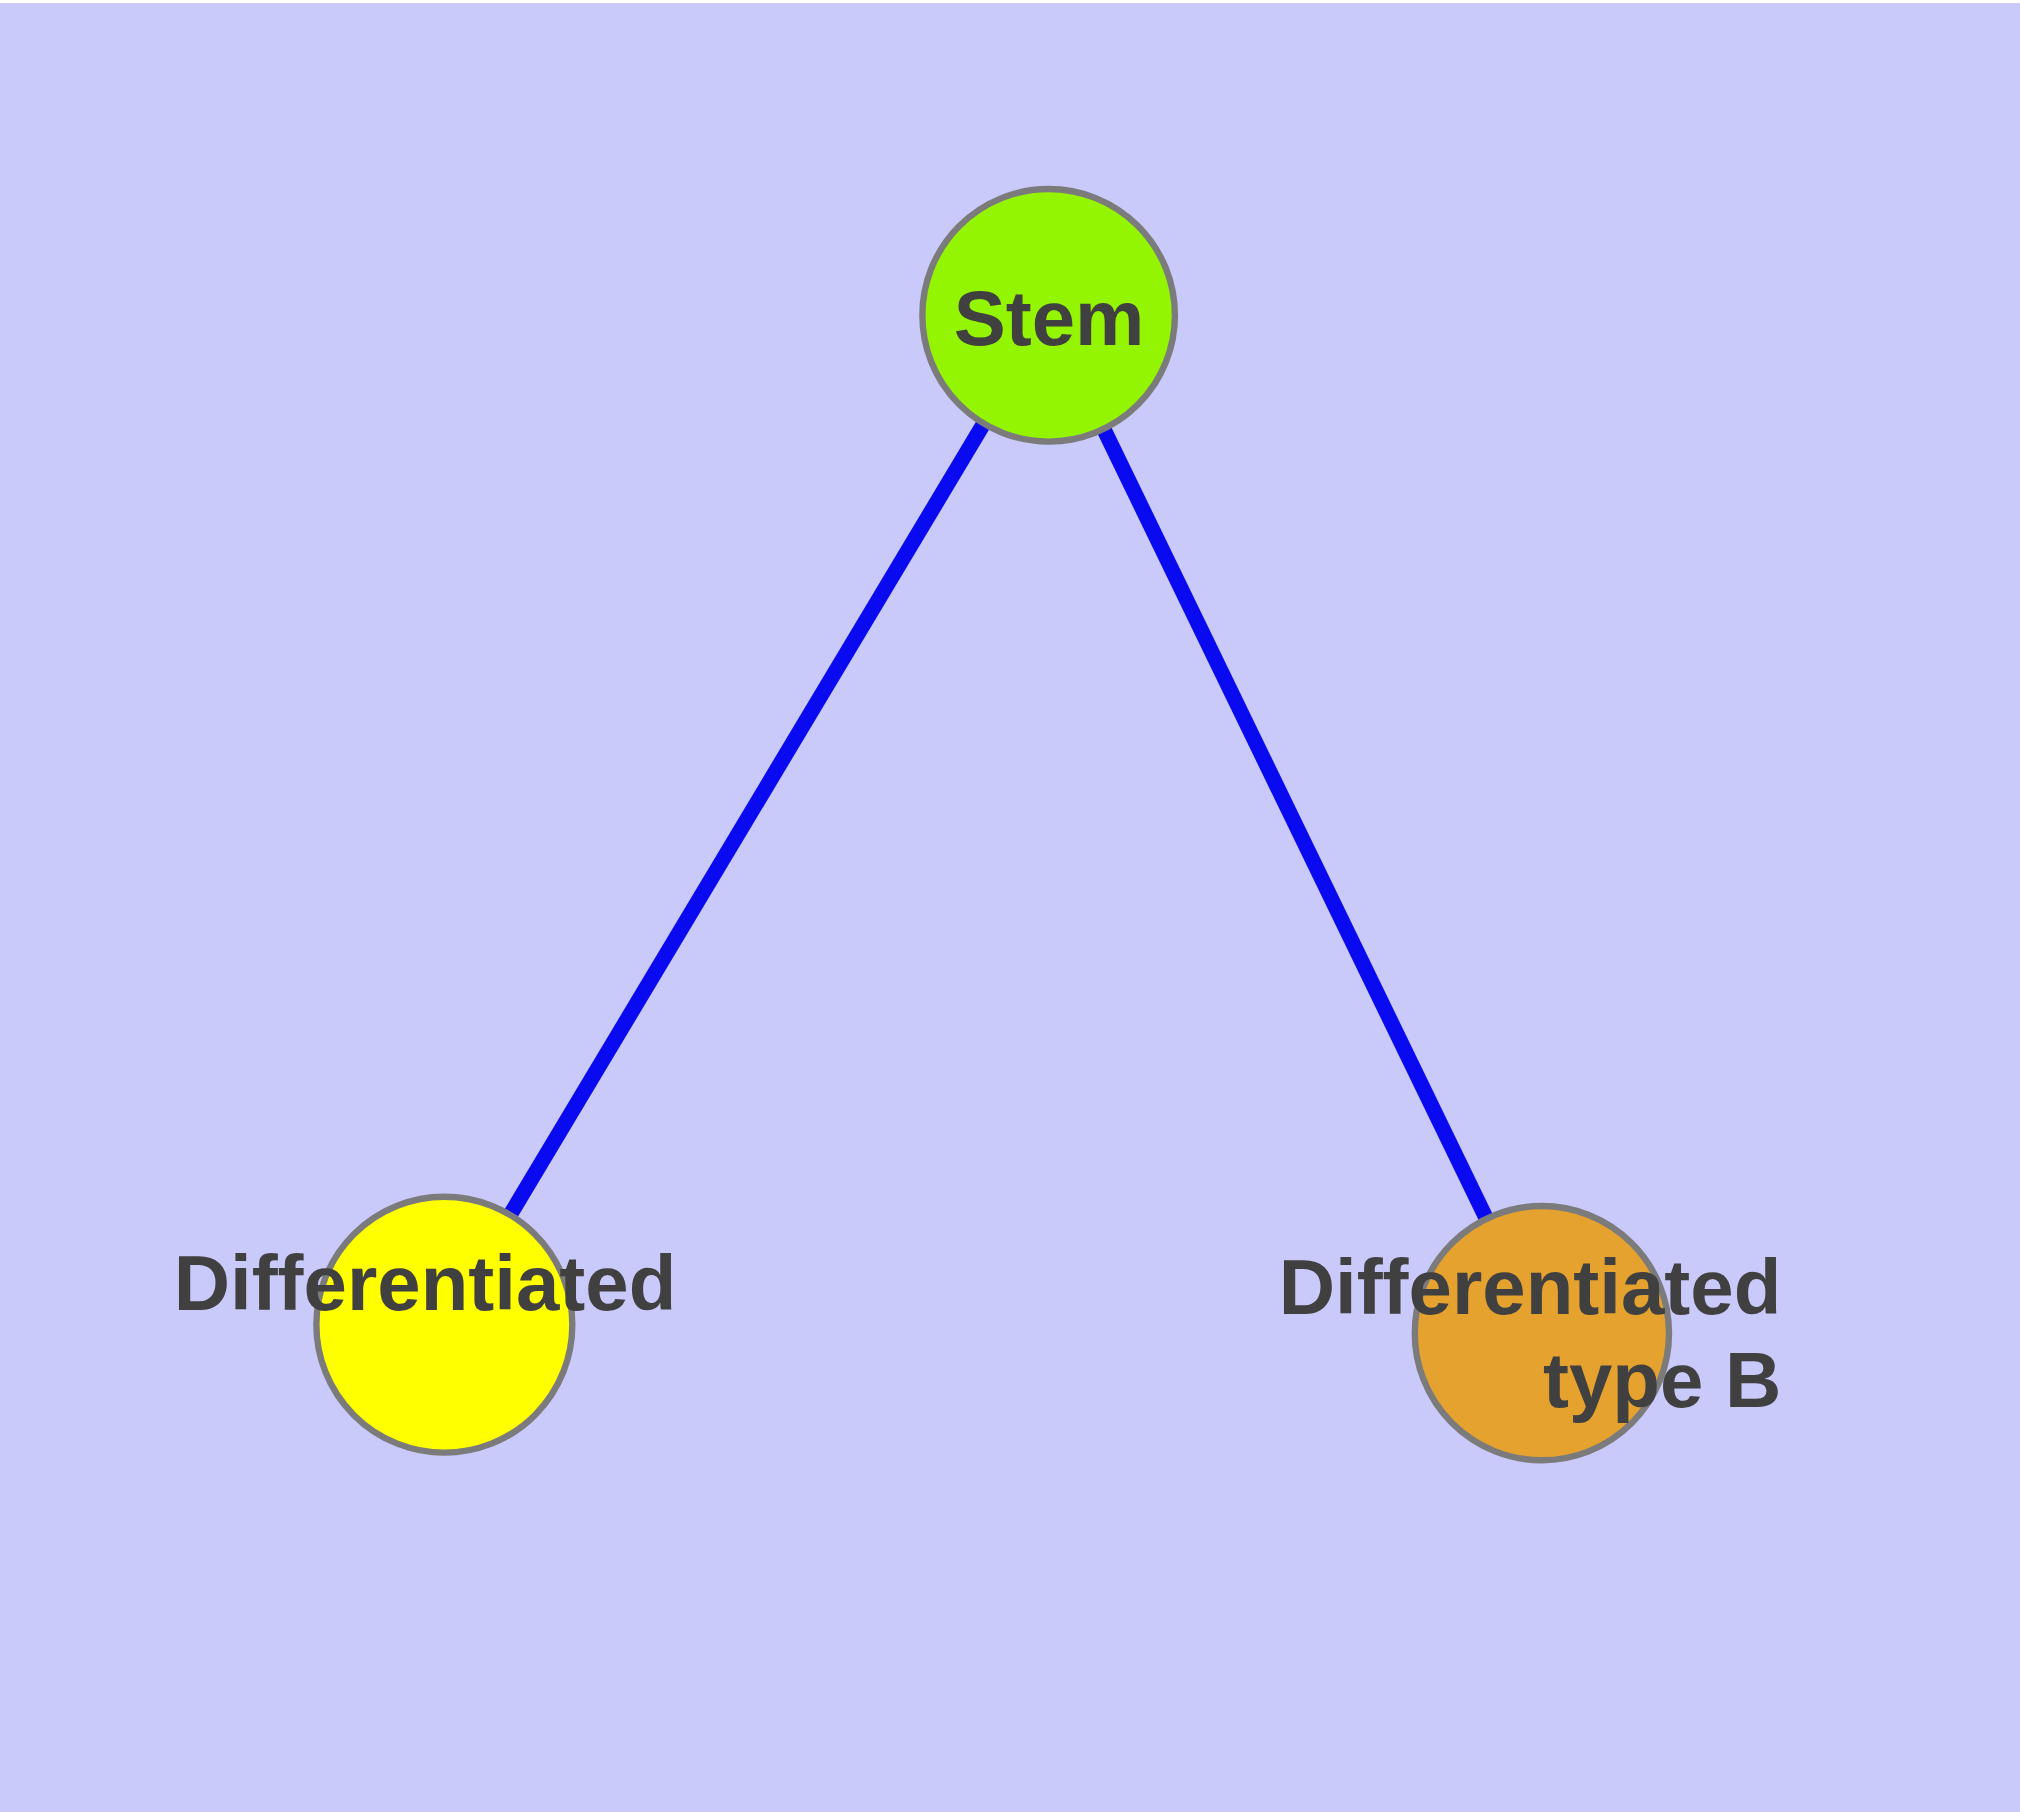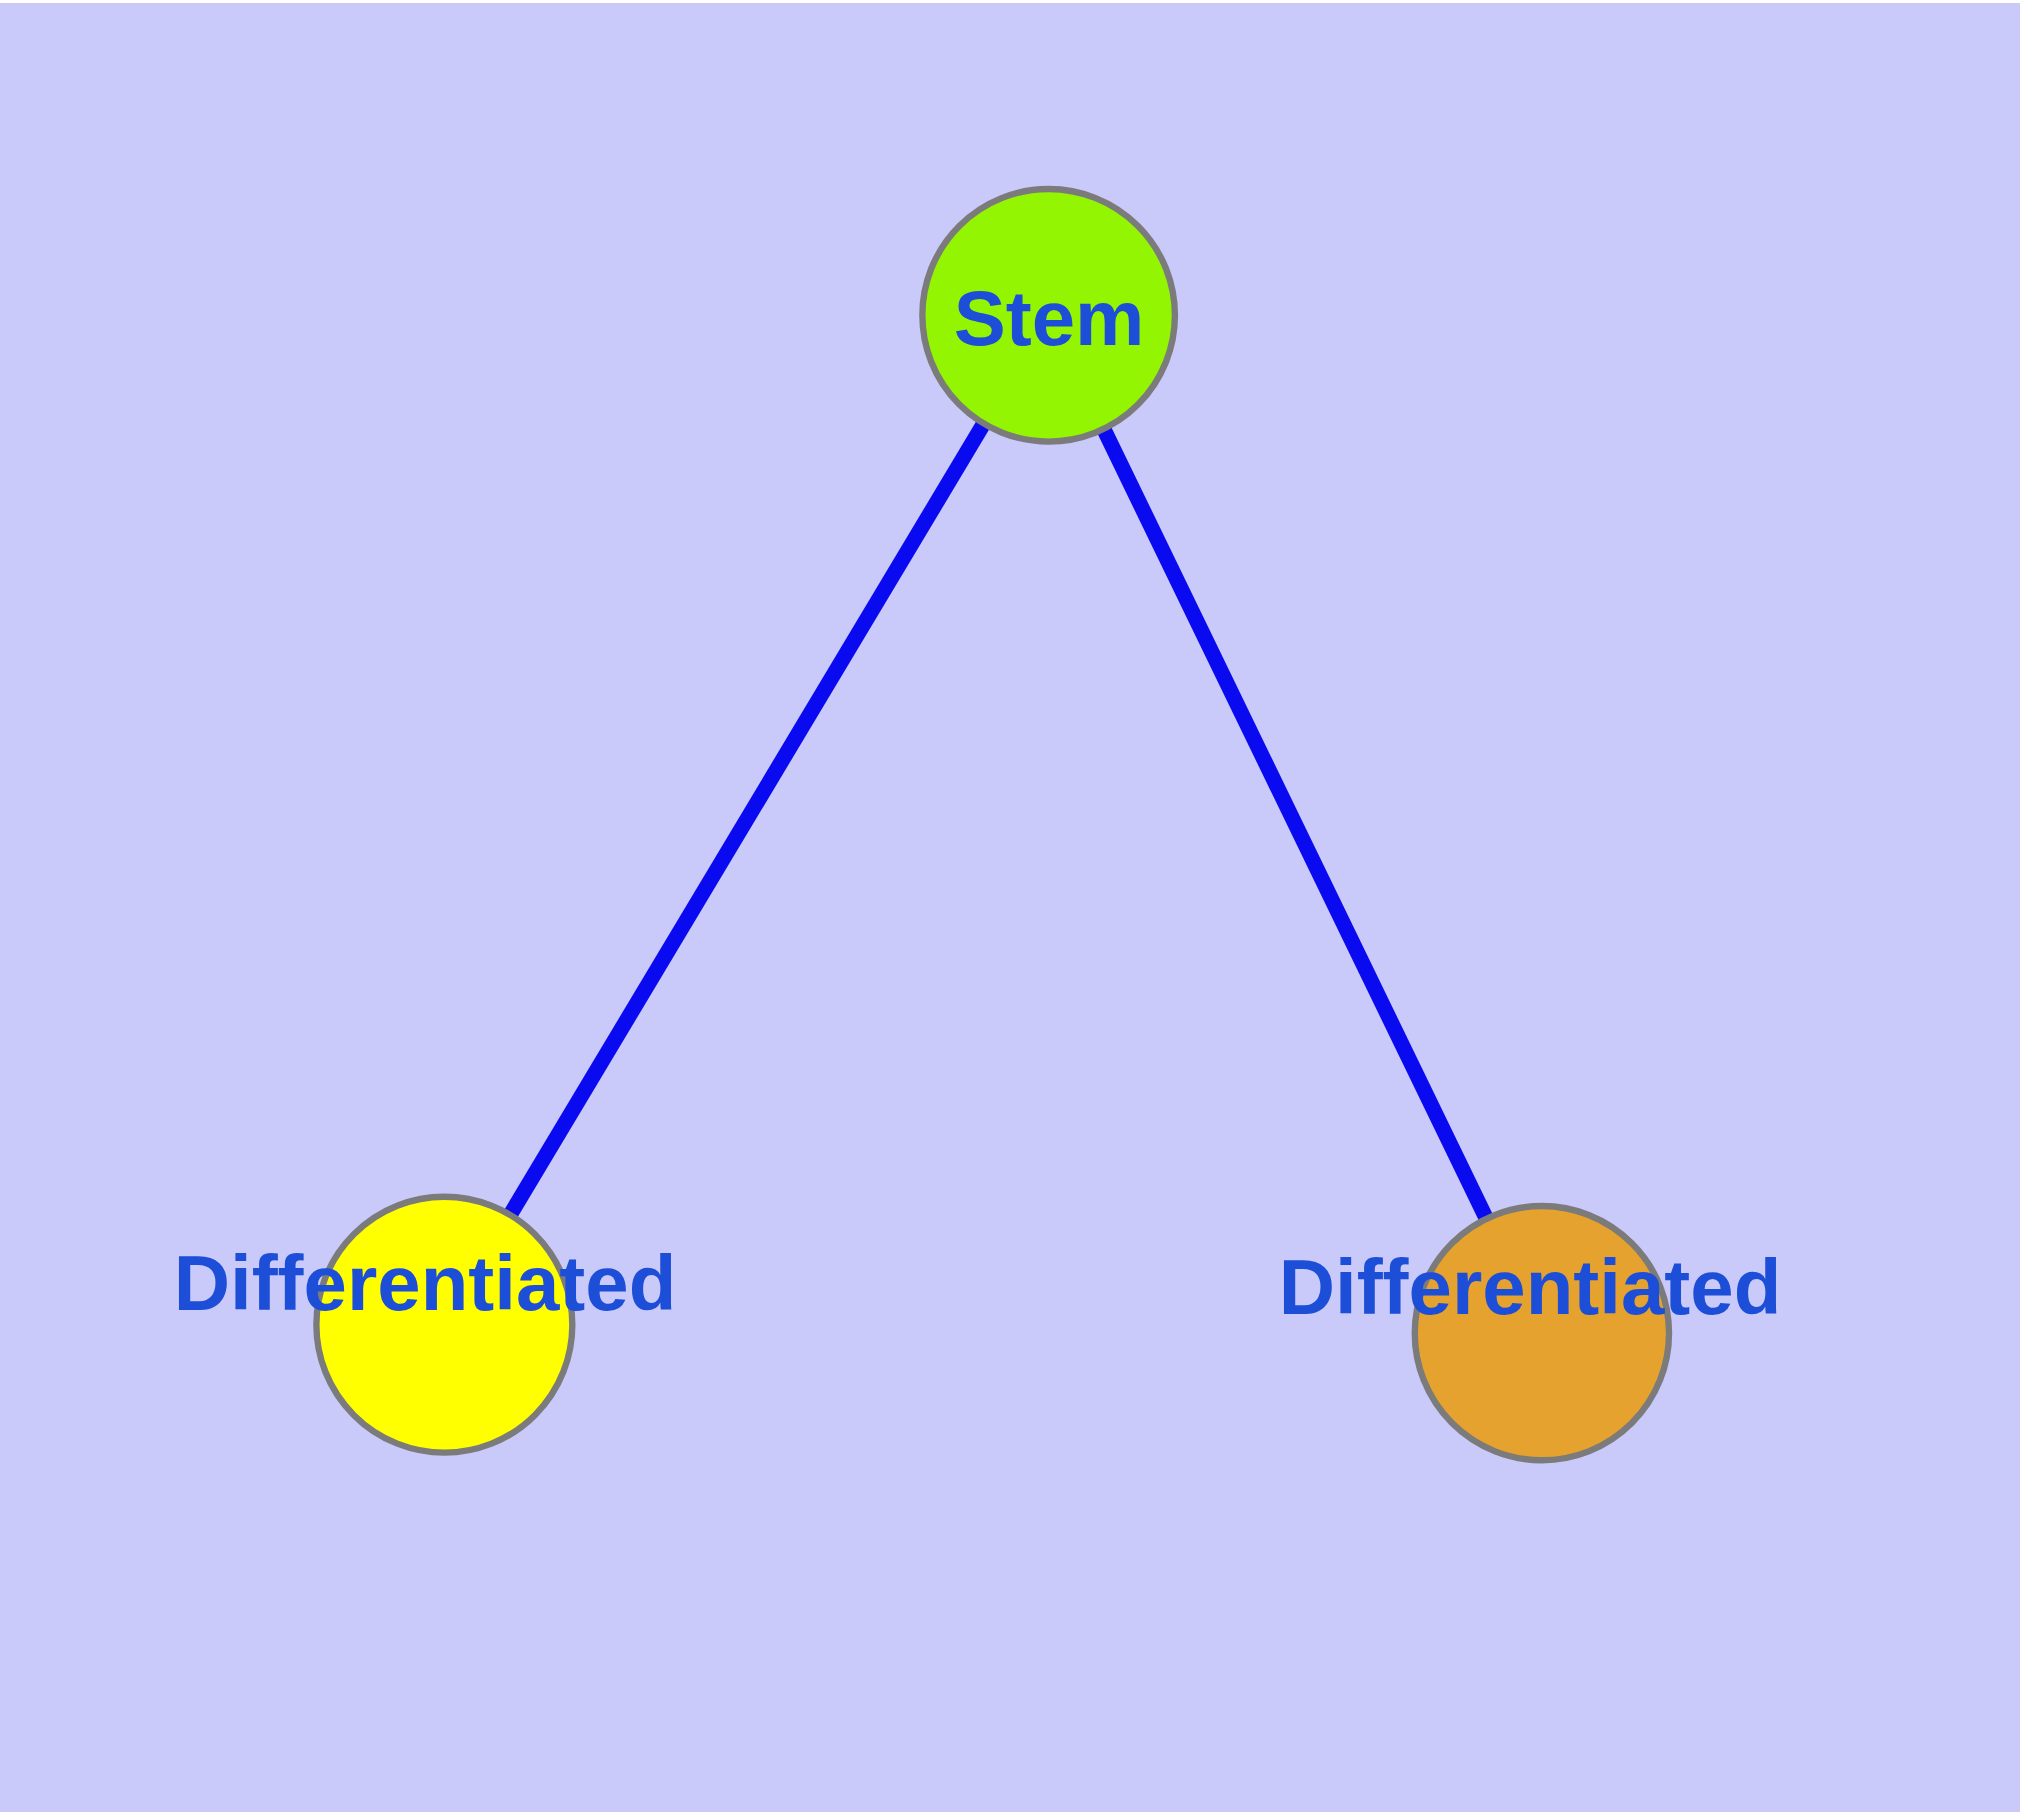--- a/index.html
+++ b/index.html
@@ -32,21 +32,21 @@
     stroke: #7b7b7b;
     stroke-width: 7.5;
   }
   .graph-svg line {
     stroke-width: 18;
     stroke-linecap: butt;
   }
   .node-label {
     position: absolute;
     transform: translateX(-50%);
-    color: #1d4ed8;
+    color: #404040;
     font-size: 78px;
     font-weight: bold;
     line-height: 93px;
     text-align: right;
     white-space: nowrap;
   }
   .node-label span { display: block; }
 </style>
 </head>
 <body>
@@ -69,14 +69,15 @@
 <div class="node-label" style="left:1049px; top:272px;">
   <span>Stem</span>
 </div>
 
 <div class="node-label" style="left:425px; top:1237px;">
   <span>Differentiated</span>
 </div>
 
 <div class="node-label" style="left:1530px; top:1241px;">
   <span>Differentiated</span>
+  <span>type B</span>
 </div>
 
 
 </body></html>

